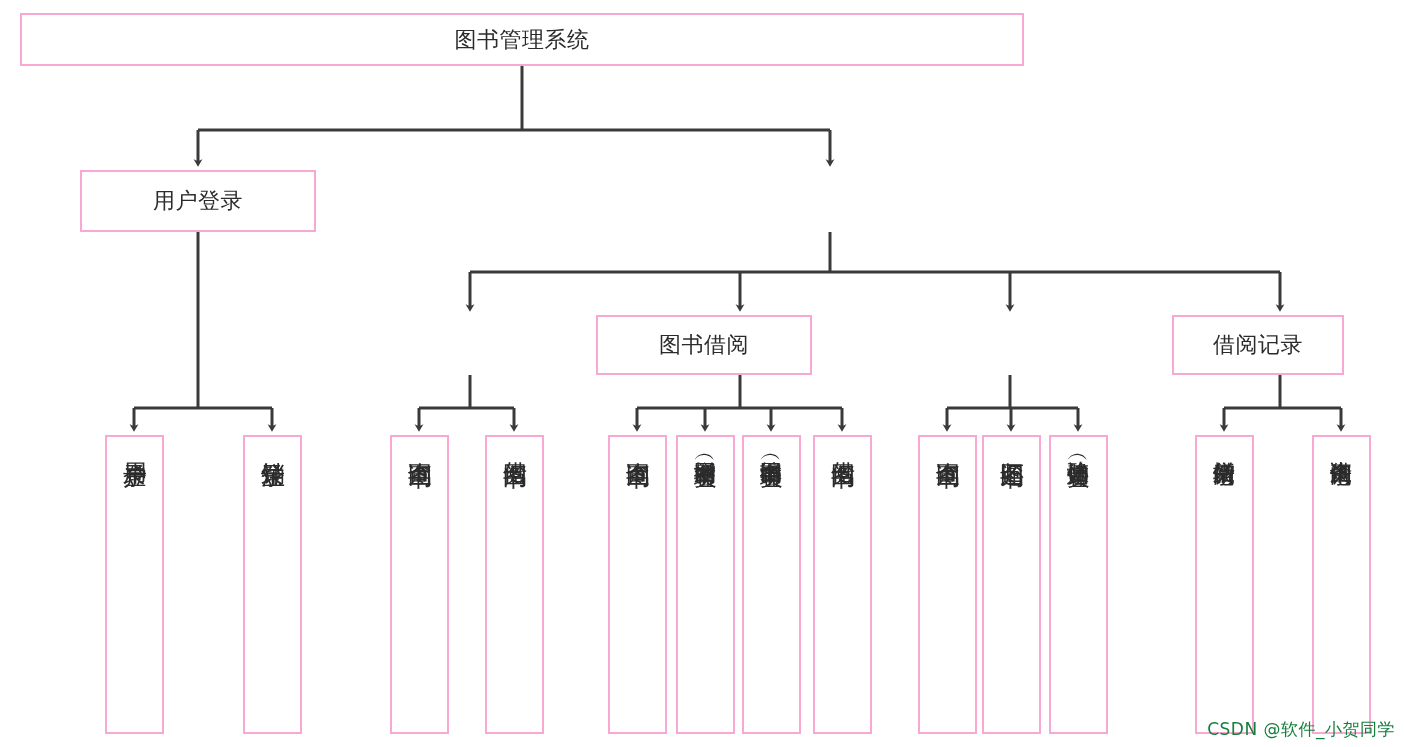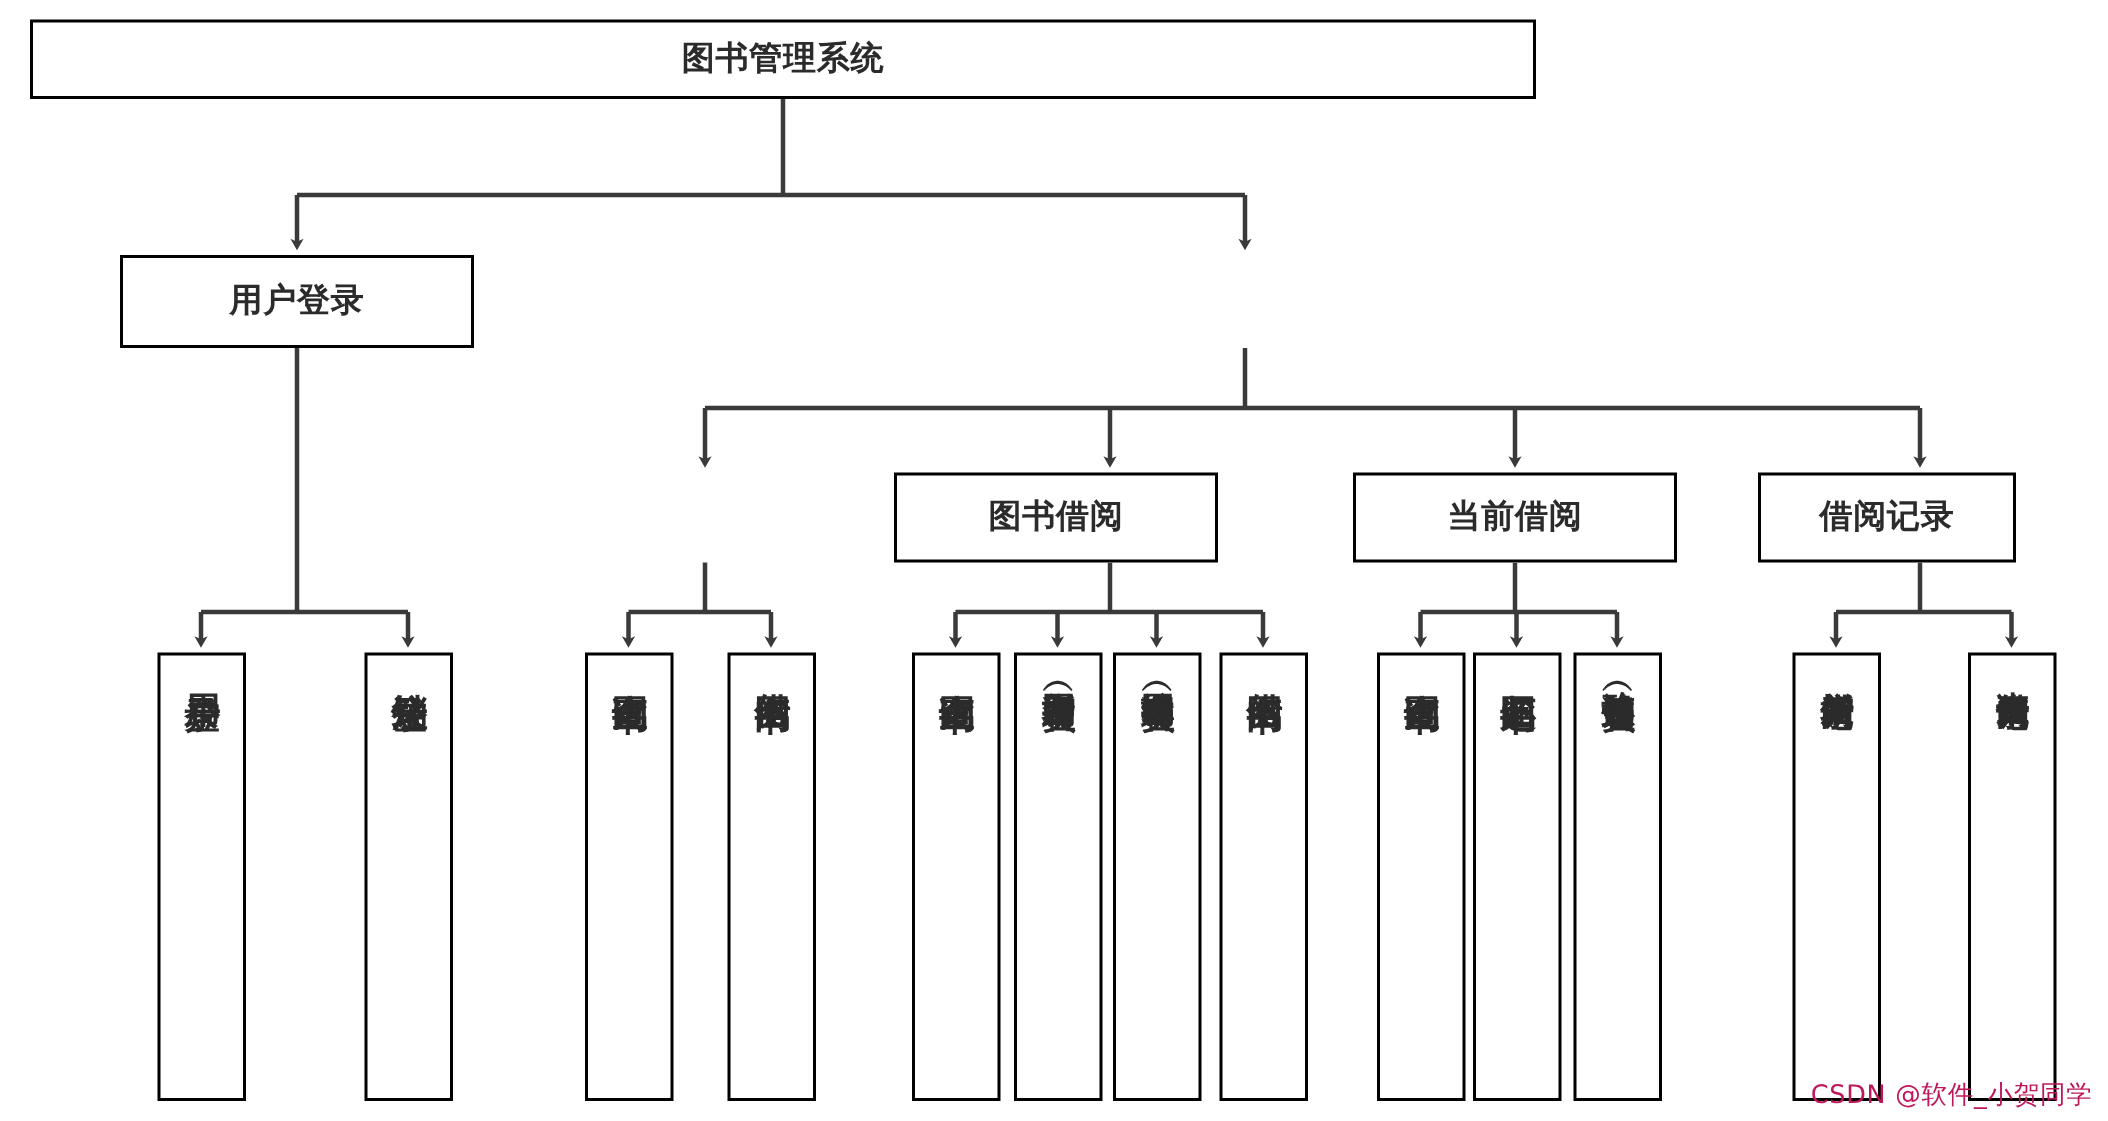--- a/index.html
+++ b/index.html
@@ -21,26 +21,25 @@
     position: absolute;
     left: 0;
     top: 0;
     width: 1405px;
     height: 747px;
   }
   .node {
     position: absolute;
     box-sizing: border-box;
     background: #ffffff;
-    border: 2px solid #000000;
+    border: 2px solid #f9a8d4;
     display: flex;
     align-items: center;
     justify-content: center;
     color: #2b2b2b;
-    font-weight: bold;
   }
   .node .lbl {
     display: block;
     text-align: center;
     line-height: 1.15;
   }
   .node.horiz .lbl {
     font-size: 22px;
     letter-spacing: 0.5px;
     white-space: nowrap;
@@ -59,21 +58,21 @@
     white-space: nowrap;
   }
   .node.vert.small .lbl {
     font-size: 22px;
   }
   #watermark {
     position: absolute;
     right: 10px;
     bottom: 6px;
     font-size: 17px;
-    color: #be185d;
+    color: #15803d;
     letter-spacing: 0.5px;
     white-space: nowrap;
     pointer-events: none;
   }
 </style>
 </head>
 <body>
 
 <div id="canvas">
 
@@ -132,23 +131,20 @@
     <span class="lbl">图书管理系统</span>
   </div>
 
   <div class="node horiz" style="left:80px; top:170px; width:236px; height:62px;">
     <span class="lbl">用户登录</span>
   </div>
 
   <div class="node horiz" style="left:596px; top:315px; width:216px; height:60px;justify-content:center;">
     <span class="lbl">图书借阅</span>
   </div>
-  <div class="node horiz" style="left:902px; top:315px; width:216px; height:60px;">
-    <span class="lbl">当前借阅</span>
-  </div>
   <div class="node horiz" style="left:1172px; top:315px; width:172px; height:60px;">
     <span class="lbl">借阅记录</span>
   </div>
 
   <div class="node vert" style="left:105px; top:435px; width:59px; height:299px;">
     <span class="lbl">用户登录</span>
   </div>
   <div class="node vert" style="left:243px; top:435px; width:59px; height:299px;">
     <span class="lbl">注销登录</span>
   </div>

